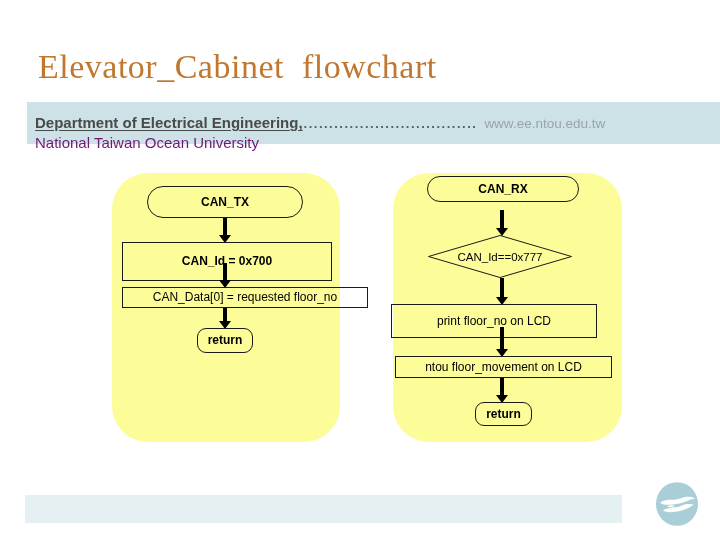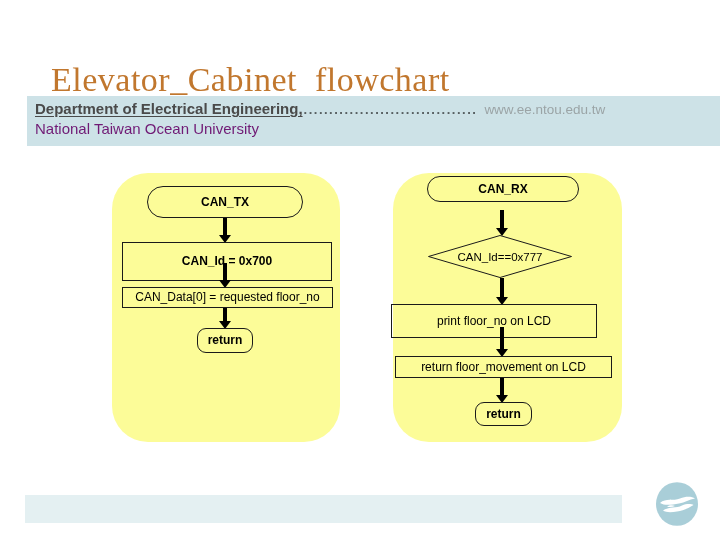--- a/index.html
+++ b/index.html
@@ -4,30 +4,30 @@
 <style>
   html,body{margin:0;padding:0;}
   body{
     width:720px;height:540px;position:relative;overflow:hidden;
     background:#ffffff;font-family:"Liberation Sans",sans-serif;
   }
   .slide{position:absolute;inset:0;width:720px;height:540px;background:#ffffff;}
 
   
   .title{
-    position:absolute;left:38px;top:48px;margin:13px;z-index:3;
+    position:absolute;left:38px;top:48px;margin:0;z-index:3;
     font-family:"Liberation Serif","DejaVu Serif",serif;
     font-size:34px;font-weight:normal;color:#c1772e;white-space:pre;
     letter-spacing:0.5px;
   }
 
   
   .banner{
-    position:absolute;left:27px;top:96px;width:693px;height:50px;
-    background:#cde2e7;z-index:1;box-sizing:border-box;padding:4px 0 0 8px;
+    position:absolute;left:27px;top:102px;width:693px;height:42px;
+    background:#cde2e7;z-index:1;box-sizing:border-box;padding:12px 0 0 8px;
   }
   .banner-line1{display:flex;align-items:baseline;white-space:nowrap;}
   .dept{
     font-size:15px;font-weight:bold;color:#4a4a4a;
     text-decoration:underline;text-underline-offset:2px;
   }
   .dots{
     font-size:13px;font-weight:bold;color:#565e60;letter-spacing:1.5px;
     margin-left:1px;overflow:hidden;
   }
@@ -45,21 +45,21 @@
   
   .shape{
     position:absolute;z-index:2;box-sizing:border-box;
     border:1px solid #1a1a1a;background:transparent;
     display:flex;align-items:center;justify-content:center;
     font-size:12px;color:#000;text-align:center;line-height:1.05;
   }
   .bold{font-weight:bold;}
   .oval-tx{left:147px;top:186px;width:156px;height:32px;border-radius:16px;}
   .rect-tx1{left:122px;top:242px;width:210px;height:39px;}
-  .rect-tx2{left:122px;top:287px;width:211px;height:21px;}
+  .rect-tx2{left:122px;top:287px;width:246px;height:21px;}
   .return-tx{left:197px;top:328px;width:56px;height:25px;border-radius:9px;}
 
   .oval-rx{left:427px;top:176px;width:152px;height:26px;border-radius:13px;}
   .diamond-wrap{
     position:absolute;left:428px;top:235px;width:144px;height:43px;z-index:2;
   }
   .diamond-wrap svg{position:absolute;left:0;top:0;}
   .diamond-label{
     position:absolute;inset:0;display:flex;align-items:center;justify-content:center;
     font-size:11.5px;color:#000;
@@ -142,21 +142,21 @@
   </div>
   <div class="arrow b2">
       <div class="stem"></div>
       <div class="head"></div>
     </div>
   <div class="shape rect-rx1">print floor_no on LCD</div>
   <div class="arrow b3">
       <div class="stem"></div>
       <div class="head"></div>
     </div>
-  <div class="shape rect-rx2">return floor_movement on LCD</div>
+  <div class="shape rect-rx2">ntou floor_movement on LCD</div>
   <div class="arrow b4">
       <div class="stem"></div>
       <div class="head"></div>
     </div>
   <div class="shape bold return-rx">return</div>
 
   <div class="bottom-bar"></div>
 
   <svg class="logo" viewBox="0 0 44 44">
     <ellipse cx="22" cy="22" rx="21" ry="21.8" fill="#a9ced8"></ellipse>

